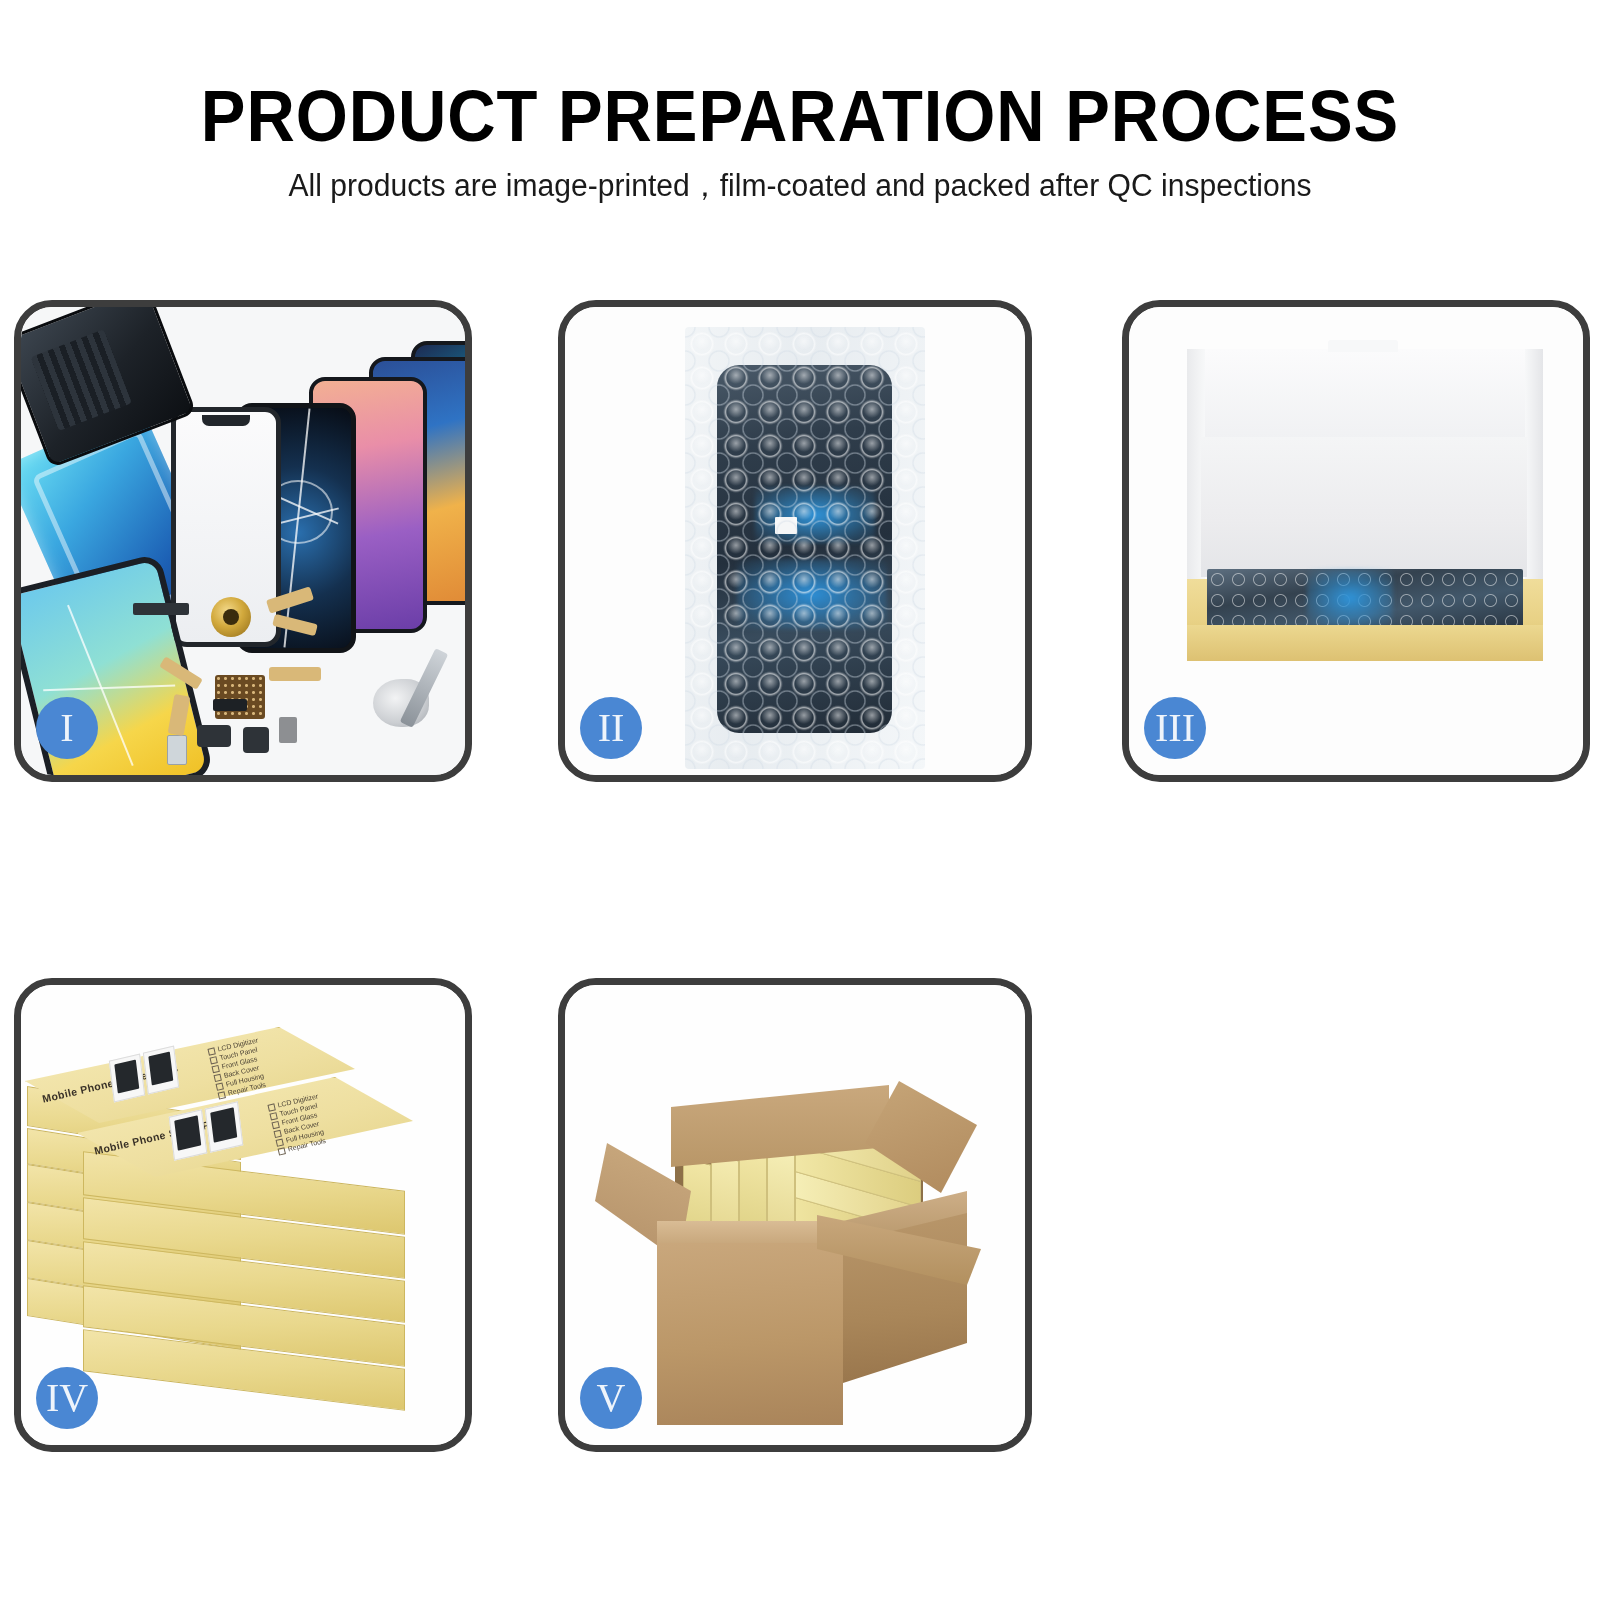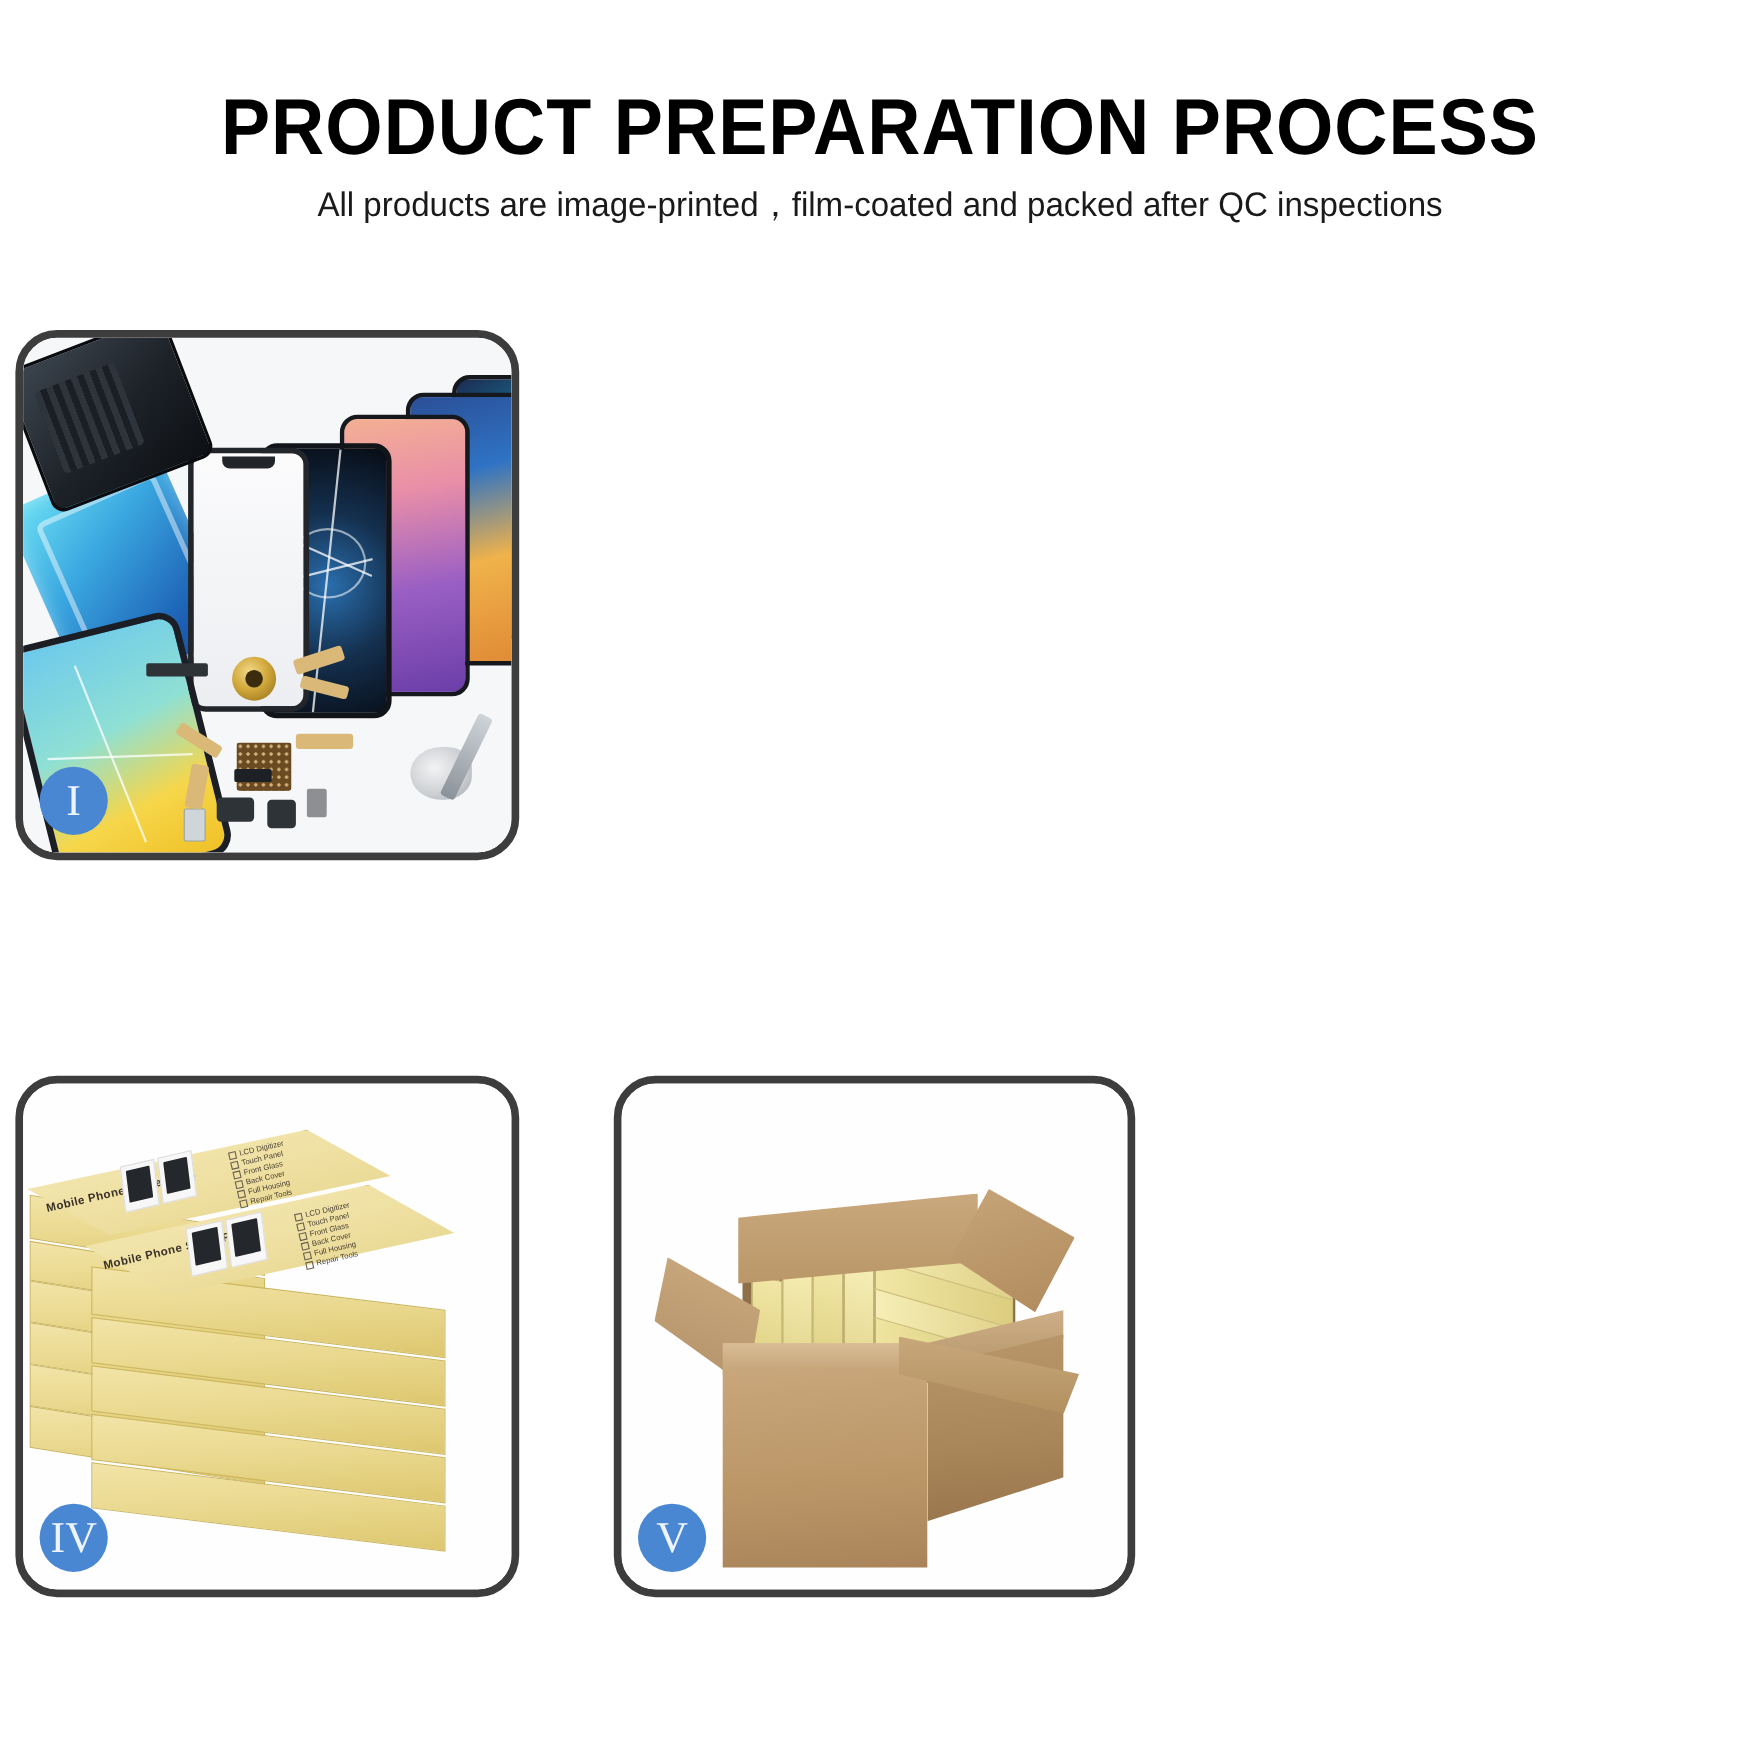--- a/index.html
+++ b/index.html
@@ -385,21 +385,48 @@
       <span class="flex" style="left:248px;top:360px;width:52px;height:14px;"></span>
       <span class="flex" style="left:138px;top:360px;width:44px;height:12px;transform:rotate(32deg);"></span>
       <span class="flex" style="left:150px;top:388px;width:16px;height:40px;transform:rotate(10deg);"></span>
       <span class="smallpart" style="left:192px;top:392px;width:34px;height:12px;background:#1d2125;"></span>
       <div class="brush"></div>
       <div class="tool"></div>
     </div>
     <div class="badge badge-pos">I</div>
   </div>
 
-
+  <div class="panel" id="panel-2">
+    <div class="panel-media">
+      <div class="p2-bg"></div>
+      <div class="bw-sleeve"></div>
+      <div class="bw-screen"></div>
+      <div class="bw-blue1"></div>
+      <div class="bw-blue2"></div>
+      <div class="bw-label"></div>
+      <div class="bubbles"></div>
+      <div class="bubbles2"></div>
+    </div>
+    <div class="badge badge-pos">II</div>
+  </div>
+
+  <div class="panel" id="panel-3">
+    <div class="panel-media">
+      <div class="p3-bg"></div>
+      <div class="b3-lid"></div>
+      <div class="b3-leftwall"></div>
+      <div class="b3-rightwall"></div>
+      <div class="b3-inner"></div>
+      <div class="b3-tray"></div>
+      <div class="b3-content"></div>
+      <div class="b3-cblue"></div>
+      <div class="b3-trayfront"></div>
+    </div>
+    <div class="badge badge-pos">III</div>
+  </div>
 
   <div class="panel" id="panel-4">
     <div class="panel-media">
       <div class="p4-bg"></div>
 
       <div class="yb" style="left:6px;top:118px;width:212px;height:38px;transform:skewY(9deg);"></div>
       <div class="yb" style="left:6px;top:160px;width:212px;height:34px;transform:skewY(9deg);"></div>
       <div class="yb" style="left:6px;top:196px;width:212px;height:36px;transform:skewY(9deg);"></div>
       <div class="yb" style="left:6px;top:234px;width:212px;height:36px;transform:skewY(9deg);"></div>
       <div class="yb" style="left:6px;top:272px;width:212px;height:36px;transform:skewY(9deg);"></div>

